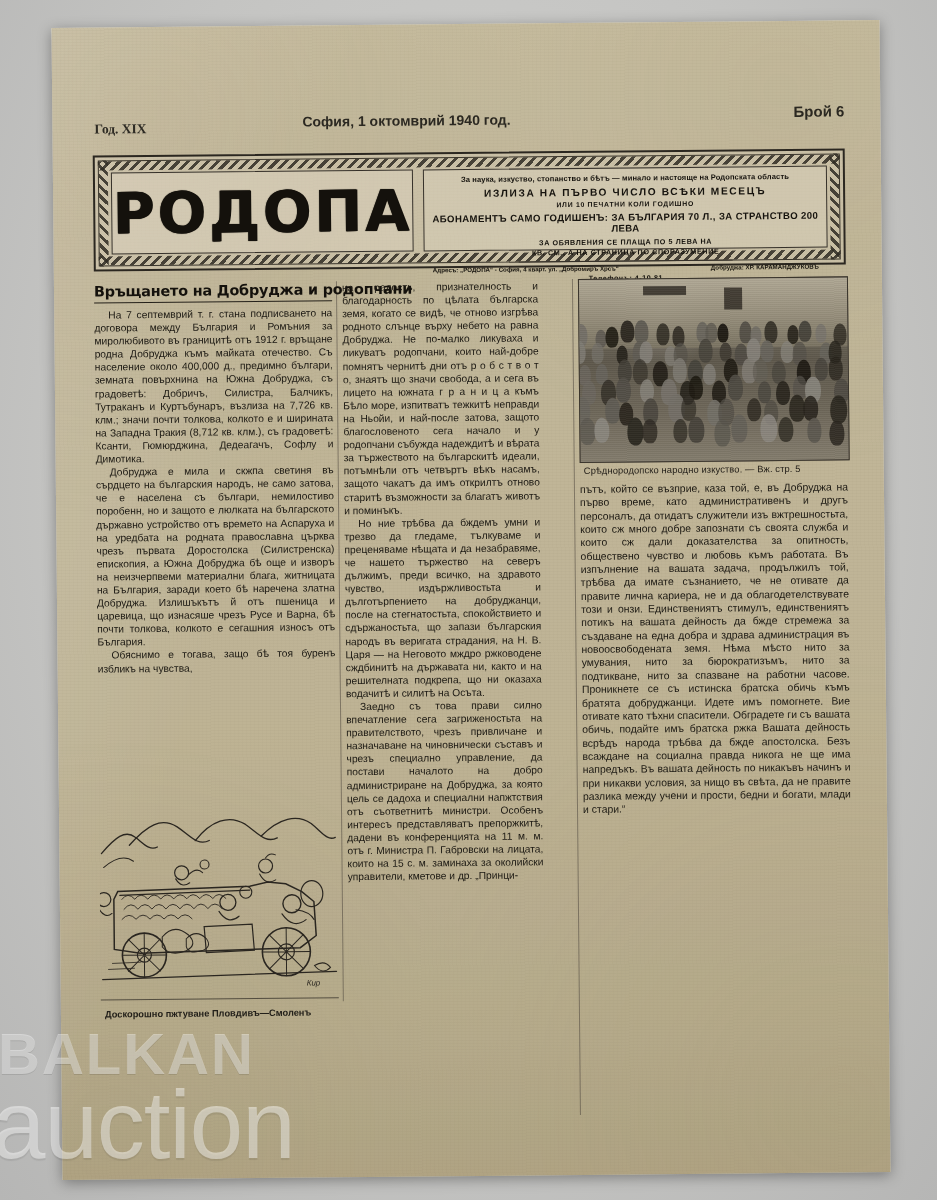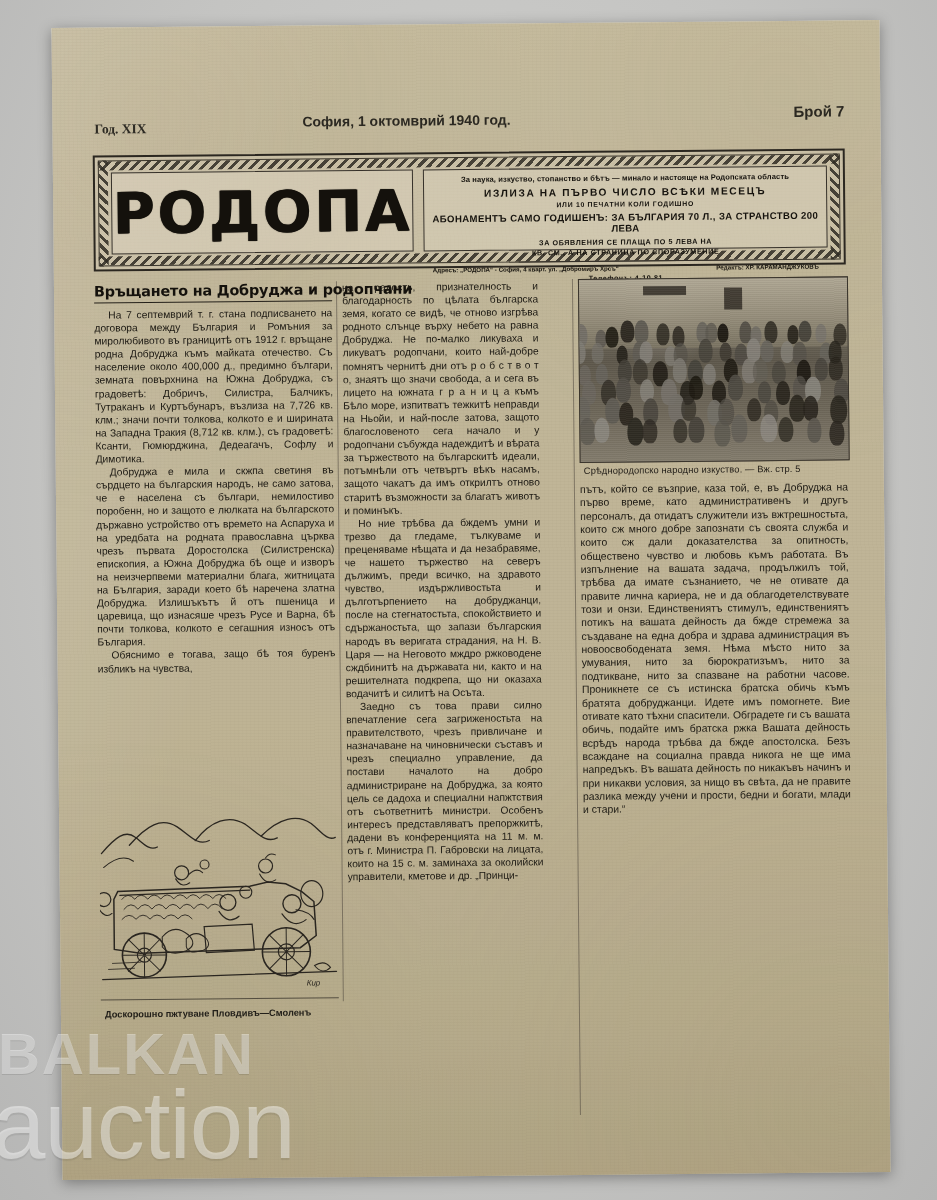--- a/index.html
+++ b/index.html
@@ -145,21 +145,21 @@
   <div class="sheet">
     <div class="sheet-tex"></div>
     <div class="sheet-noise"></div>
     <div class="sheet-stain"></div>
 
     <div class="page">
 
       <div class="topline">
         <span class="year">Год. XIX</span>
         <span class="date">София, 1 октомврий 1940 год.</span>
-        <span class="issue">Брой 7</span>
+        <span class="issue">Брой 6</span>
       </div>
 
       <div class="masthead">
         <div class="mh-orn t"></div>
         <div class="mh-orn b"></div>
         <div class="mh-ornv l"></div>
         <div class="mh-ornv r"></div>
 
         <div class="mh-inner">
           <div class="mh-left">
@@ -171,21 +171,21 @@
             <div class="mh-r2">ИЗЛИЗА НА ПЪРВО ЧИСЛО ВСѢКИ МЕСЕЦЪ</div>
             <div class="mh-r3">ИЛИ 10 ПЕЧАТНИ КОЛИ ГОДИШНО</div>
             <div class="mh-r4">АБОНАМЕНТЪ САМО ГОДИШЕНЪ: ЗА БЪЛГАРИЯ 70 Л., ЗА СТРАНСТВО 200 ЛЕВА</div>
             <div class="mh-r5">
               <div>ЗА ОБЯВЛЕНИЯ СЕ ПЛАЩА ПО  5  ЛЕВА НА</div>
               <div>КВ. СМ., А НА СТРАНИЦА ПО СПОРАЗУМЕНИЕ</div>
             </div>
             <div class="mh-rule"></div>
             <div class="mh-r6">
               <span>Адресъ: „РОДОПА“ - София, 4 кварт. ул. „Добромиръ Хрсъ“</span>
-              <span>Редактъ: ХР. КАРАМАНДЖУКОВЪ</span>
+              <span>Добруджа: ХР. КАРАМАНДЖУКОВЪ</span>
             </div>
             <div class="mh-r7">Телефонъ:      4-10-81</div>
           </div>
         </div>
       </div>
 
       <div class="body">
 
         <div class="rule-v" style="left:242px;height:720px;"></div>
         <div class="rule-v" style="left:478px;height:836px;"></div>

